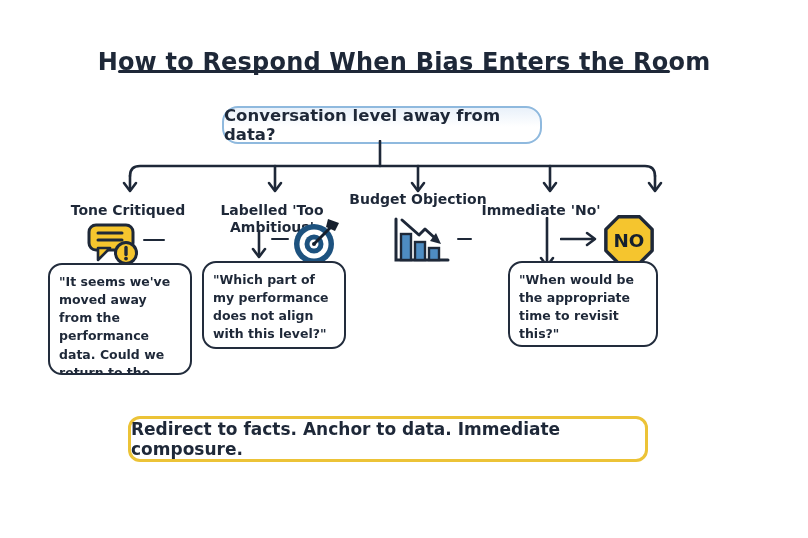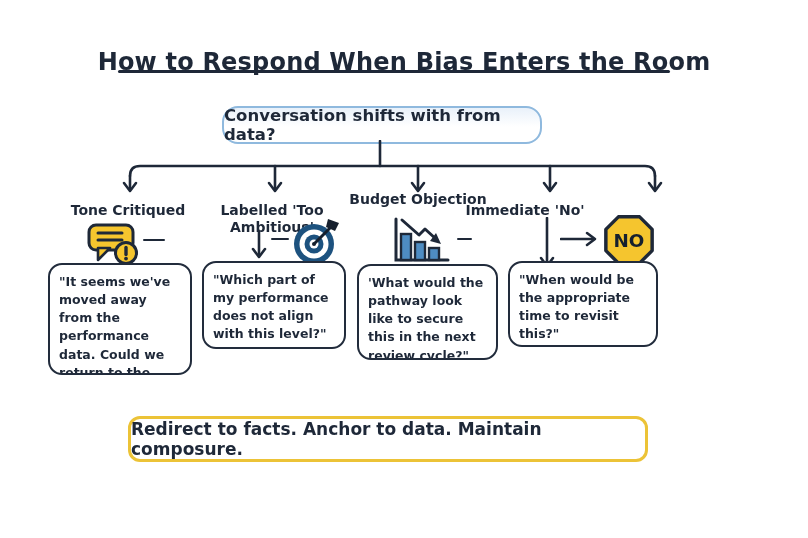--- a/index.html
+++ b/index.html
@@ -23,21 +23,21 @@
     display:flex;align-items:center;justify-content:center;
     font-size:16.5px;font-weight:bold;
   }
   .connector{position:absolute;left:0;top:140px;}
   .branch-header{
     position:absolute;text-align:center;font-size:14px;font-weight:bold;line-height:1.2;
   }
   .h1{left:58px;top:202px;width:140px;text-align:center;}
   .h2{left:212px;top:202px;width:120px;}
   .h3{left:348px;top:191px;width:140px;}
-  .h4{left:460px;top:202px;width:130px;}
+  .h4{left:476px;top:202px;width:130px;}
   .icon{position:absolute;}
   .dash{position:absolute;height:0;border-top:2.5px solid #1e2838;border-radius:2px;}
   .quote-box{
     position:absolute;border:2.5px solid #222c3c;border-radius:14px;background:#fff;
     font-size:12.5px;font-weight:bold;line-height:1.45;padding:8px 9px;
     box-sizing:border-box;overflow:hidden;
   }
   .q1{left:48px;top:263px;width:144px;height:112px;}
   .q2{left:202px;top:261px;width:144px;height:88px;}
   .q3{left:357px;top:264px;width:141px;height:96px;}
@@ -52,21 +52,21 @@
 </style>
 </head>
 <body>
 
 <div class="canvas">
 
   <div class="title">How to Respond When Bias Enters the Room</div>
   <div class="title-underline"></div>
 
   <div class="root-box">
-    <span>Conversation shifts with from data?</span>
+    <span>Conversation level away from data?</span>
   </div>
 
   <svg class="connector" width="808" height="60" viewBox="0 0 808 60">
     <g stroke="#1e2838" stroke-width="2.6" fill="none" stroke-linecap="round" stroke-linejoin="round">
       <path d="M380 1 L380 26"></path>
       <path d="M130 36 Q130 26 140 26 L645 26 Q655 26 655 36"></path>
       <path d="M130 36 L130 49"></path>
       <path d="M275 26 L275 49"></path>
       <path d="M418 26 L418 49"></path>
       <path d="M550 26 L550 49"></path>
@@ -134,20 +134,19 @@
         <path d="M27 3 L35 9 L27 15"></path>
     </g>
   </svg>
   <svg class="icon" style="left:602px;top:213px;" width="54" height="54" viewBox="0 0 56 56">
     <polygon points="17,4 39,4 52,17 52,39 39,52 17,52 4,39 4,17" fill="#f5c52e" stroke="#1e2838" stroke-width="3.6" stroke-linejoin="round"></polygon>
     <text x="28" y="35.5" text-anchor="middle" font-size="19" font-weight="bold" fill="#16202e">NO</text>
   </svg>
 
   <div class="quote-box q1">"It seems we've moved away from the performance data. Could we return to the metrics?"</div>
   <div class="quote-box q2">"Which part of my performance does not align with this level?"</div>
-  <div class="quote-box q3">'What would the pathway look like to secure this in the next review cycle?"</div>
   <div class="quote-box q4">"When would be the appropriate time to revisit this?"</div>
 
   <div class="footer-box">
-    <span>Redirect to facts. Anchor to data. Maintain composure.</span>
+    <span>Redirect to facts. Anchor to data. Immediate composure.</span>
   </div>
 
 </div>
 
 </body></html>

